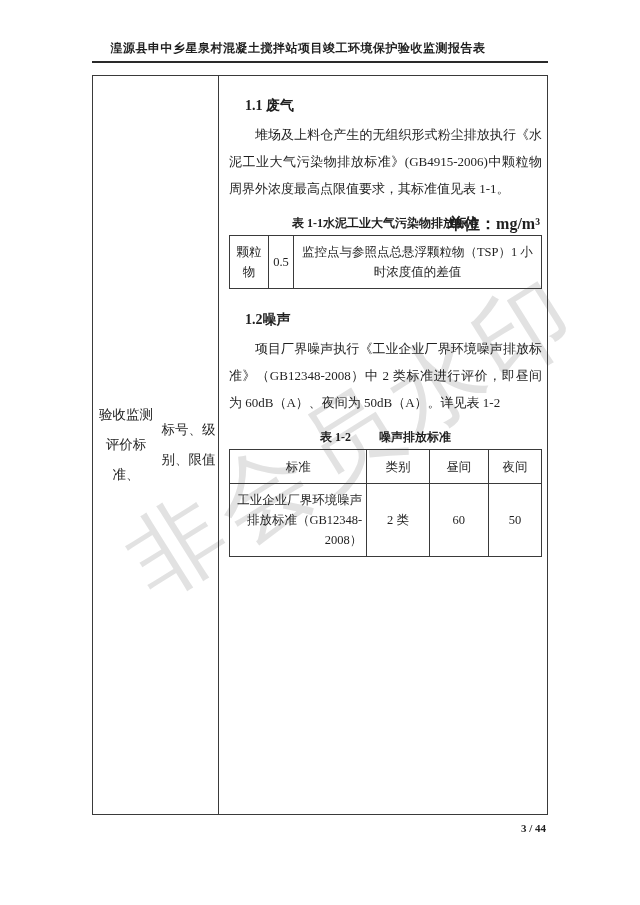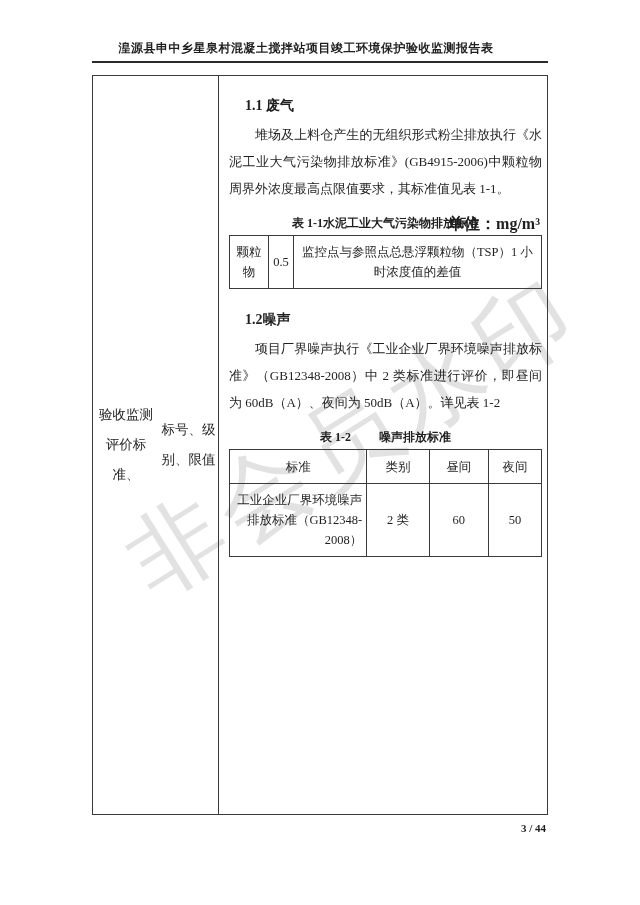--- a/index.html
+++ b/index.html
@@ -22,21 +22,21 @@
     white-space:nowrap;
     transform:rotate(-32deg);
     transform-origin:center center;
     z-index:0;
     user-select:none;
   }
   .content { position:relative; z-index:1; }
 
   
   .doc-header {
-    position:absolute; top:40px; left:8px; width:596px;
+    position:absolute; top:40px; left:0; width:596px;
     text-align:center;
     font-size:12px; font-weight:bold;
     letter-spacing:0.5px;
   }
   .header-rule {
     position:absolute; top:61px; left:92px; width:456px;
     border-top:2px solid #2a2a2a;
   }
 
   

